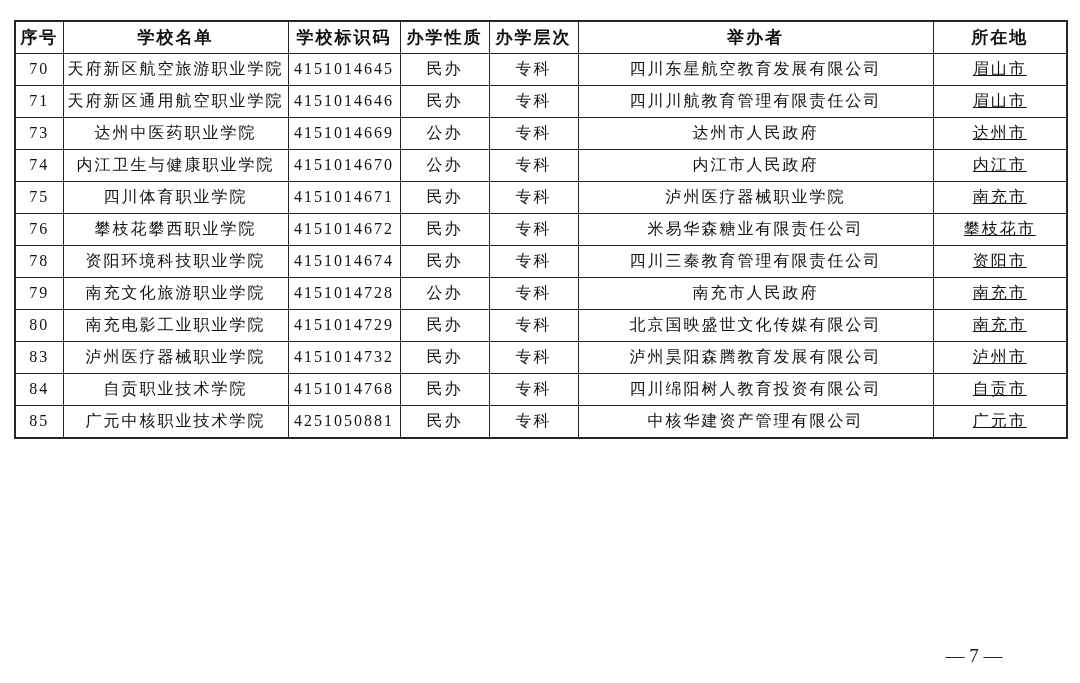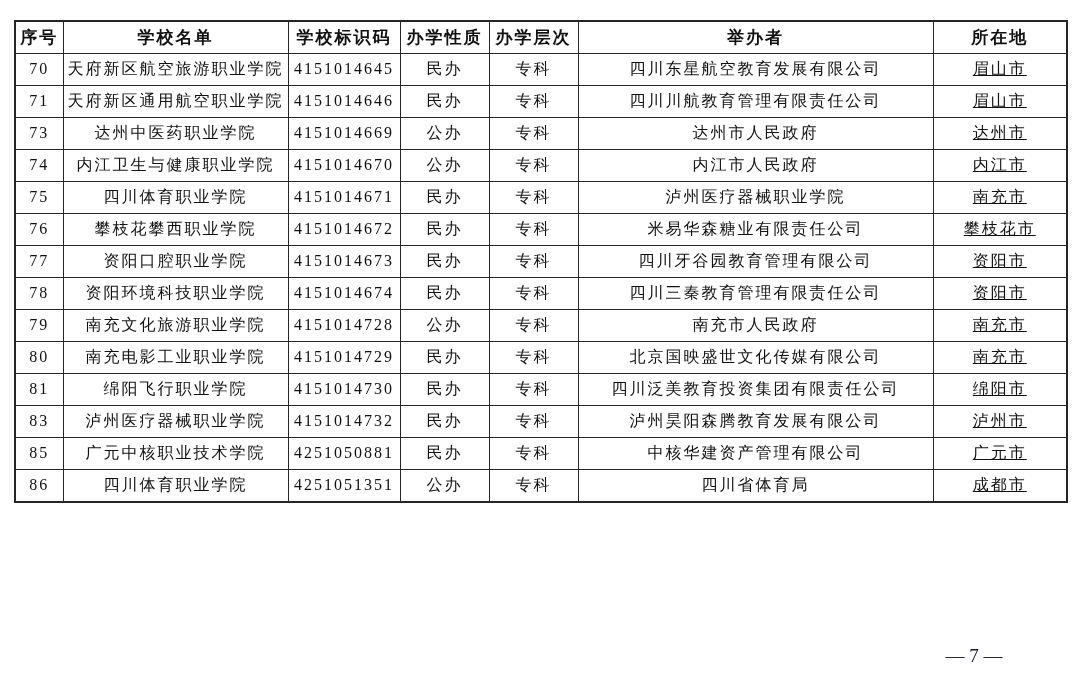--- a/index.html
+++ b/index.html
@@ -160,29 +160,20 @@
         <tr>
           <td class="col-0">76</td>
           <td class="col-1">攀枝花攀西职业学院</td>
           <td class="col-2">4151014672</td>
           <td class="col-3">民办</td>
           <td class="col-4">专科</td>
           <td class="col-5">米易华森糖业有限责任公司</td>
           <td class="col-6">攀枝花市</td>
         </tr>
         <tr>
-          <td class="col-0">77</td>
-          <td class="col-1">资阳口腔职业学院</td>
-          <td class="col-2">4151014673</td>
-          <td class="col-3">民办</td>
-          <td class="col-4">专科</td>
-          <td class="col-5">四川牙谷园教育管理有限公司</td>
-          <td class="col-6">资阳市</td>
-        </tr>
-        <tr>
           <td class="col-0">78</td>
           <td class="col-1">资阳环境科技职业学院</td>
           <td class="col-2">4151014674</td>
           <td class="col-3">民办</td>
           <td class="col-4">专科</td>
           <td class="col-5">四川三秦教育管理有限责任公司</td>
           <td class="col-6">资阳市</td>
         </tr>
         <tr>
           <td class="col-0">79</td>
@@ -196,53 +187,44 @@
         <tr>
           <td class="col-0">80</td>
           <td class="col-1">南充电影工业职业学院</td>
           <td class="col-2">4151014729</td>
           <td class="col-3">民办</td>
           <td class="col-4">专科</td>
           <td class="col-5">北京国映盛世文化传媒有限公司</td>
           <td class="col-6">南充市</td>
         </tr>
         <tr>
-          <td class="col-0">81</td>
-          <td class="col-1">绵阳飞行职业学院</td>
-          <td class="col-2">4151014730</td>
-          <td class="col-3">民办</td>
-          <td class="col-4">专科</td>
-          <td class="col-5">四川泛美教育投资集团有限责任公司</td>
-          <td class="col-6">绵阳市</td>
-        </tr>
-        <tr>
           <td class="col-0">83</td>
           <td class="col-1">泸州医疗器械职业学院</td>
           <td class="col-2">4151014732</td>
           <td class="col-3">民办</td>
           <td class="col-4">专科</td>
           <td class="col-5">泸州昊阳森腾教育发展有限公司</td>
           <td class="col-6">泸州市</td>
         </tr>
         <tr>
+          <td class="col-0">84</td>
+          <td class="col-1">自贡职业技术学院</td>
+          <td class="col-2">4151014768</td>
+          <td class="col-3">民办</td>
+          <td class="col-4">专科</td>
+          <td class="col-5">四川绵阳树人教育投资有限公司</td>
+          <td class="col-6">自贡市</td>
+        </tr>
+        <tr>
           <td class="col-0">85</td>
           <td class="col-1">广元中核职业技术学院</td>
           <td class="col-2">4251050881</td>
           <td class="col-3">民办</td>
           <td class="col-4">专科</td>
           <td class="col-5">中核华建资产管理有限公司</td>
           <td class="col-6">广元市</td>
         </tr>
-        <tr>
-          <td class="col-0">86</td>
-          <td class="col-1">四川体育职业学院</td>
-          <td class="col-2">4251051351</td>
-          <td class="col-3">公办</td>
-          <td class="col-4">专科</td>
-          <td class="col-5">四川省体育局</td>
-          <td class="col-6">成都市</td>
-        </tr>
       </tbody>
   </table>
 
   <div class="page-number">— 7 —</div>
 
 </div>
 
 </body></html>

